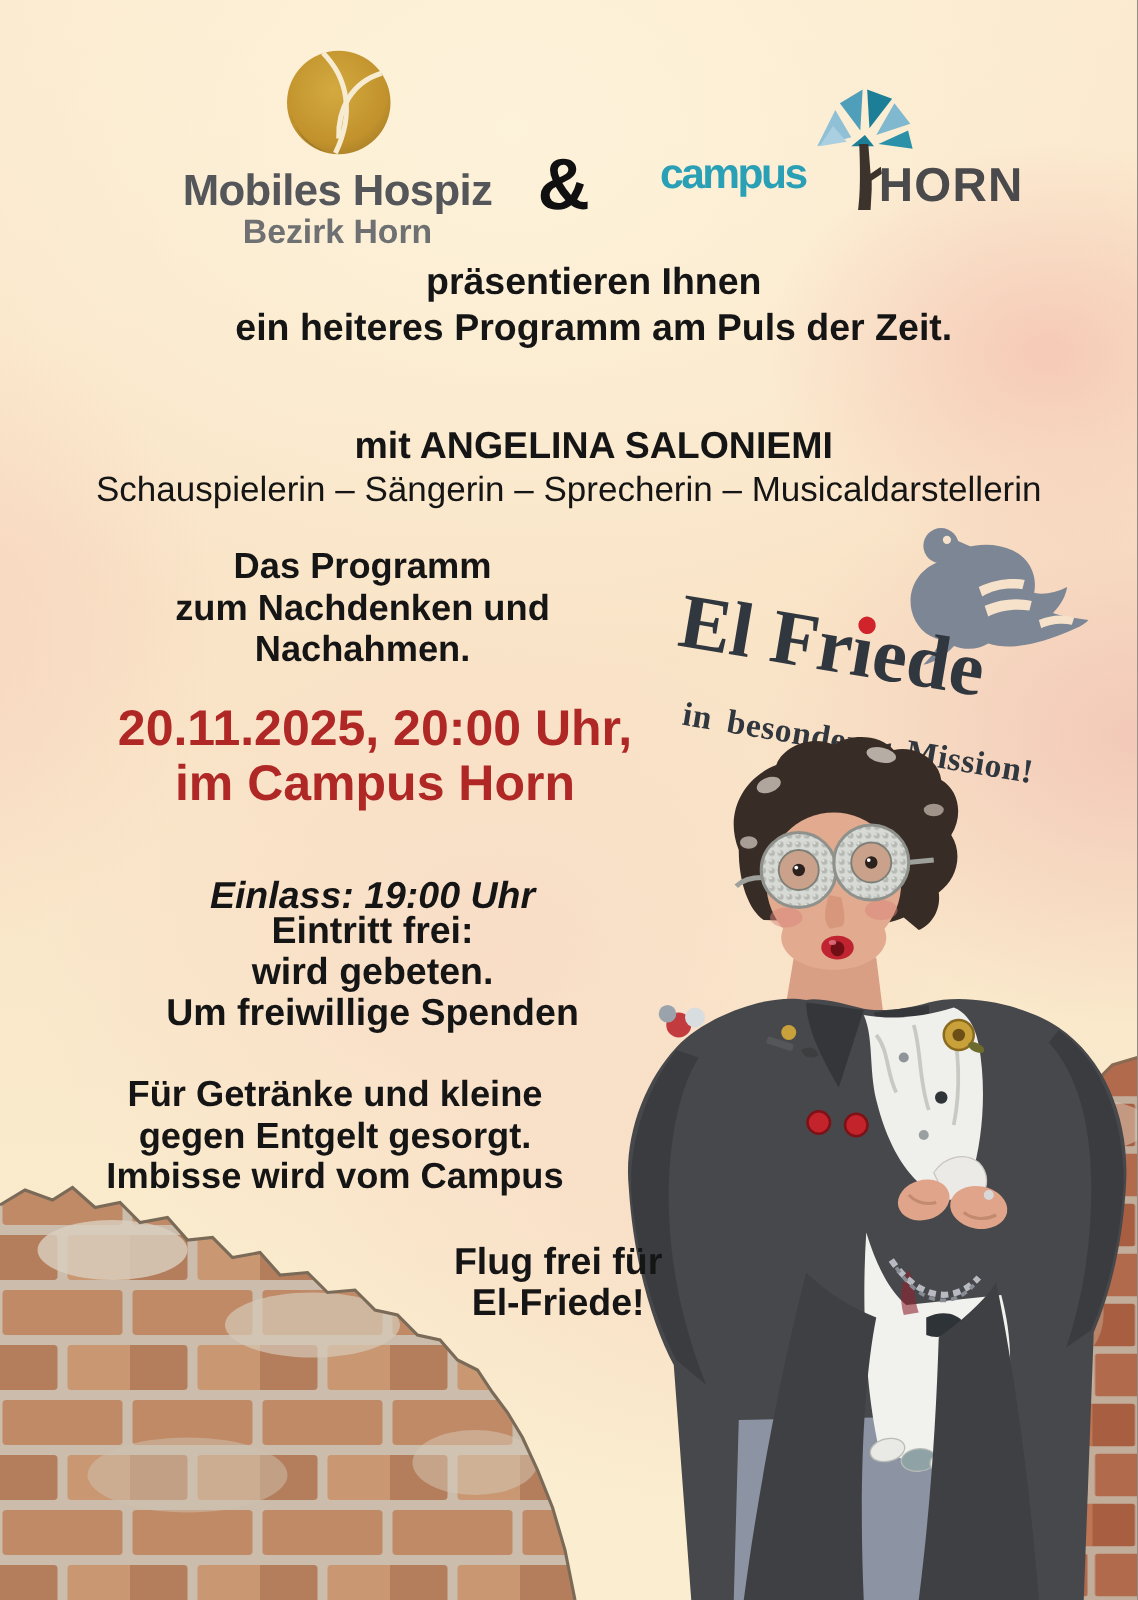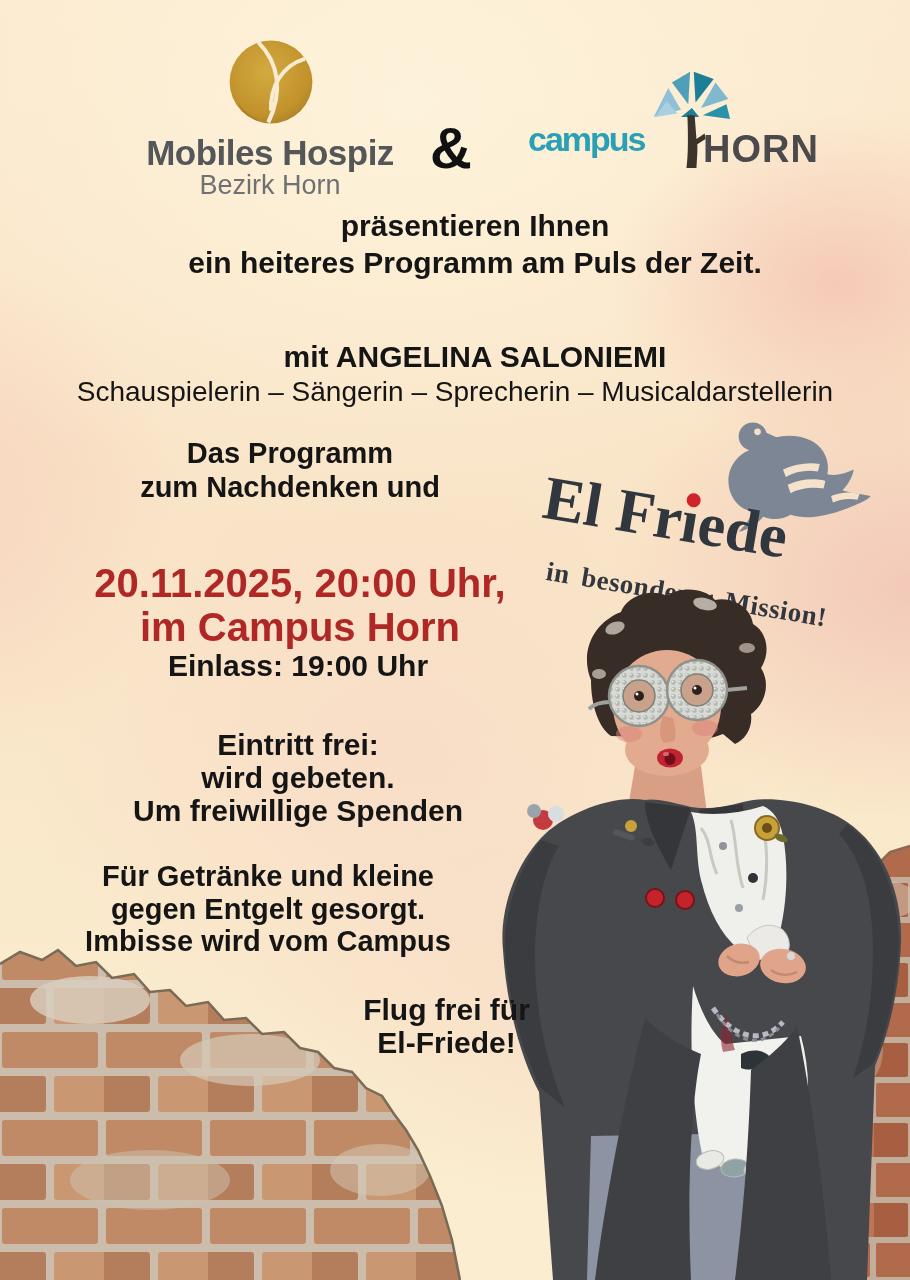--- a/index.html
+++ b/index.html
@@ -13,21 +13,21 @@
       radial-gradient(ellipse 520px 420px at 44% 60%, rgba(247,210,196,.50), rgba(247,210,196,0) 72%),
       radial-gradient(ellipse 560px 300px at 70% 78%, rgba(244,203,188,.40), rgba(244,203,188,0) 70%),
       radial-gradient(ellipse 700px 520px at 45% 8%, #fdf3da, rgba(253,243,218,0) 85%),
       linear-gradient(180deg,#fbe9ce 0%,#f9e3c6 35%,#faeacc 70%,#fbeed0 100%);
   }
   .abs{position:absolute;}
   .ctr{text-align:center;}
   .b{font-weight:bold;margin-left:20px;}
 
   .hospiz-name{left:120px;top:133px;width:300px;font-size:35px;font-weight:600;color:#55565a;letter-spacing:-.5px;}
-  .hospiz-sub{left:120px;top:170px;width:300px;font-size:27px;color:#6f7072;}
+  .hospiz-sub{left:120px;top:170px;width:300px;font-size:27px;color:#6f7072;font-weight:bold;}
   .amp{left:430px;top:114px;font-size:58px;font-weight:600;color:#101010;}
   .campus-word{left:528px;top:120px;font-size:34px;font-weight:bold;color:#2aa0b6;letter-spacing:-2px;}
   .horn-word{left:703px;top:128px;font-size:38px;font-weight:600;color:#4a494b;letter-spacing:1px;text-align:right;}
 
   .intro1{left:0;top:209px;width:910px;font-size:30px;}
   .intro2{left:0;top:246px;width:910px;font-size:30px;}
   .title{left:0;top:284px;width:910px;font-size:39px;letter-spacing:-.5px;color:#a92123;
          text-shadow:0 0 7px rgba(255,249,232,.95),0 0 2px rgba(255,249,232,.9);}
   .billing{left:0;top:340px;width:910px;font-size:30px;}
   .roles{left:0;top:376px;width:910px;font-size:28px;font-weight:normal;}
@@ -36,21 +36,21 @@
 
   .elfriede-title{left:550px;top:462px;width:360px;font-family:"Liberation Serif",serif;
       font-size:62px;font-weight:bold;color:#31373f;transform:rotate(9.5deg);transform-origin:0 0;white-space:nowrap;}
   .red-i{position:relative;display:inline-block;}
   .idot{position:absolute;left:2px;top:7px;width:14px;height:14px;border-radius:50%;background:#d1232a;}
   .elfriede-tag{left:549px;top:556px;width:340px;font-family:"Liberation Serif",serif;
       font-size:27px;font-weight:bold;color:#31373f;transform:rotate(9.5deg);transform-origin:0 0;
       letter-spacing:.5px;word-spacing:5px;white-space:nowrap;}
 
   .eventdate{left:30px;top:561px;width:500px;font-size:40px;line-height:44px;color:#b02826;}
-  .admission{left:80px;top:649px;width:396px;font-size:30px;}
+  .admission{left:80px;top:700px;width:396px;font-size:30px;font-style:italic;}
   .entry{left:62px;top:728px;width:432px;font-size:30px;line-height:33px;}
   .catering{left:52px;top:860px;width:432px;font-size:29px;line-height:32.5px;font-weight:bold;}
   .closing{left:319px;top:993px;width:215px;font-size:30px;line-height:33px;}
 
   svg{display:block;}
 </style>
 </head>
 <body>
 
 <div class="page">
@@ -93,20 +93,21 @@
   <div class="abs ctr b intro1">präsentieren Ihnen</div>
   <div class="abs ctr b intro2">ein heiteres Programm am Puls der Zeit.</div>
 
 
   <div class="abs ctr b billing">mit ANGELINA SALONIEMI</div>
   <div class="abs ctr roles">Schauspielerin – Sängerin – Sprecherin – Musicaldarstellerin</div>
 
   <div class="abs ctr b prognote">
     <div>Das Programm</div>
     <div>zum Nachdenken und</div>
+    <div>Nachahmen.</div>
   </div>
 
   <div class="abs" style="left:693px;top:413px;width:180px;height:132px;">
     <svg width="180" height="132" viewBox="0 0 190 140">
       <g fill="#7d8694">
         <circle cx="63" cy="25" r="15"></circle>
         <polygon points="75,20 91,27 75,33"></polygon>
         <path d="M63,38 C44,44 34,62 38,80 C41,93 50,102 63,105 C60,112 55,119 48,126 C58,124 68,117 74,110 C84,114 95,113 103,108 C118,113 138,111 166,100 C178,95 185,92 188,88 C176,86 166,85 158,82 C165,75 169,67 170,60 C160,65 150,67 142,65 C145,50 138,36 124,29 C104,20 80,24 63,38 Z"></path>
       </g>
       <g fill="#f6e2cb">

